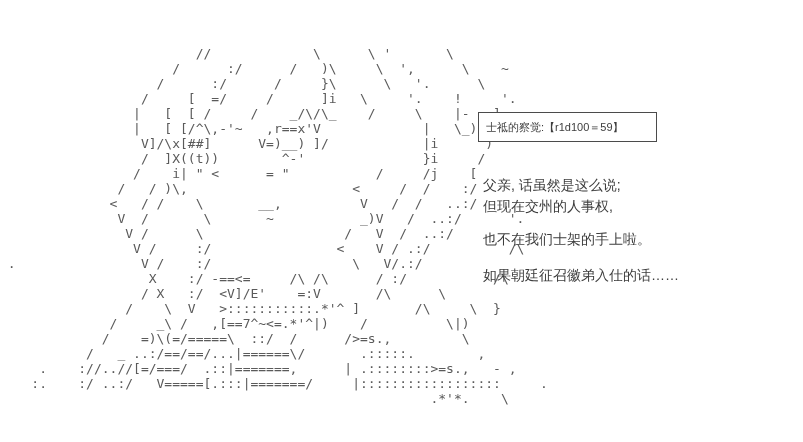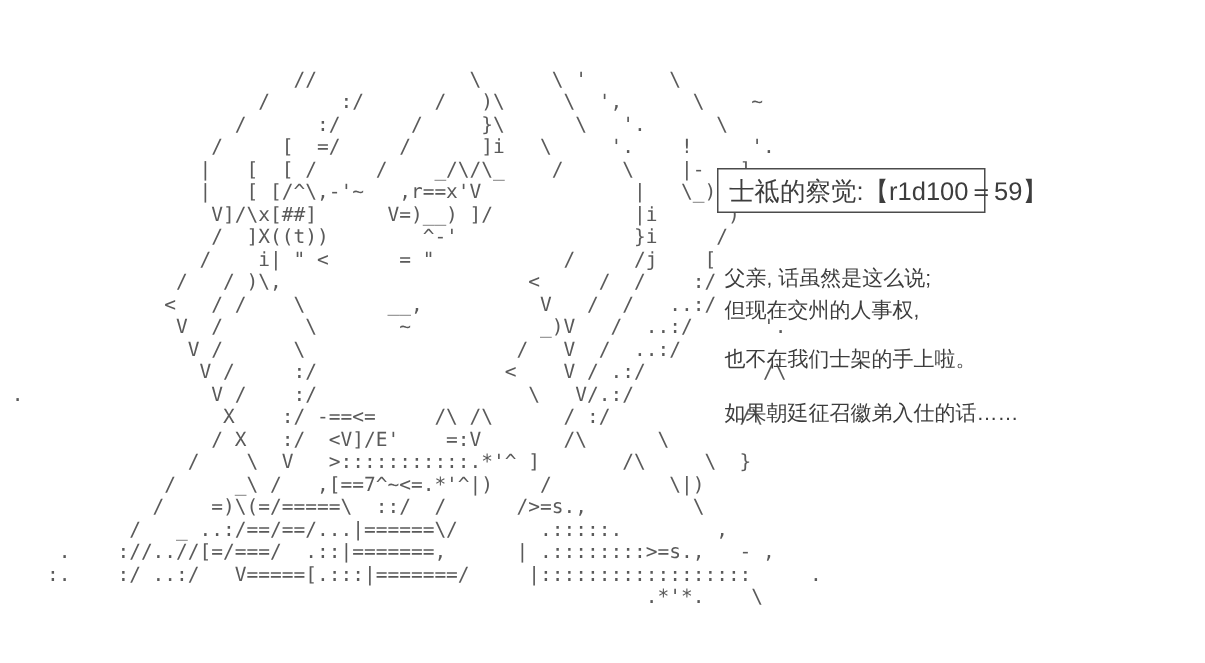--- a/index.html
+++ b/index.html
@@ -35,21 +35,21 @@
     width: 179px;
     height: 30px;
     border: 1.5px solid #4b4b4b;
     box-sizing: border-box;
     display: flex;
     align-items: center;
     background: #ffffff;
   }
   .roll-box .label {
     padding-left: 7px;
-    font-size: 17px;
+    font-size: 11px;
     color: #3d3d3d;
     white-space: nowrap;
   }
   .dialogue {
     position: absolute;
     font-size: 14px;
     color: #3d3d3d;
     white-space: nowrap;
     line-height: 18px;
   }

